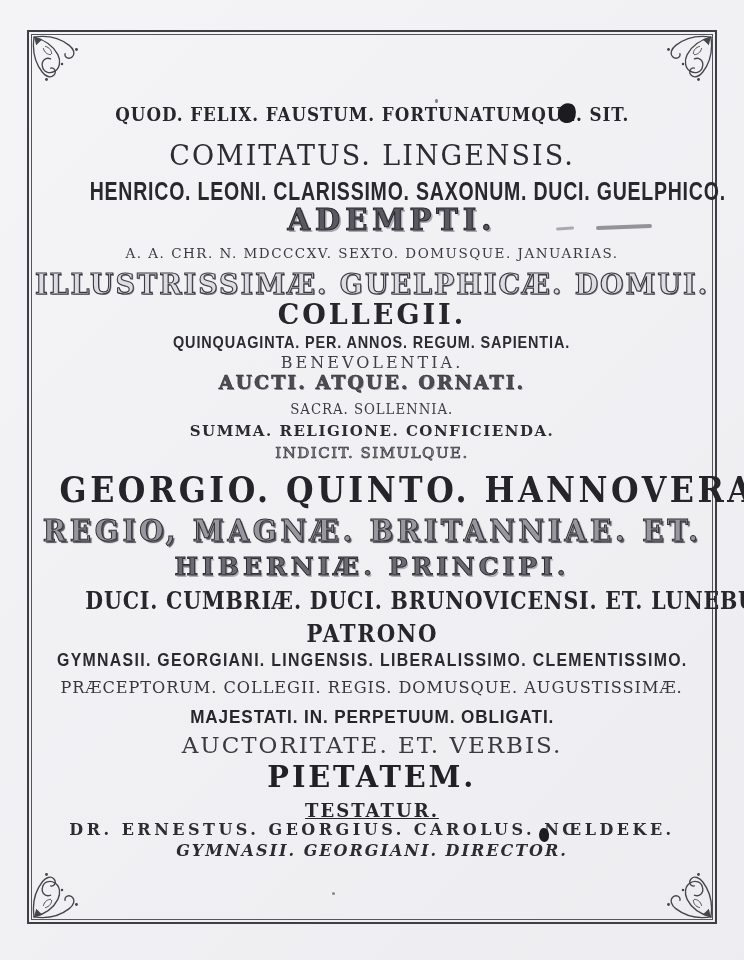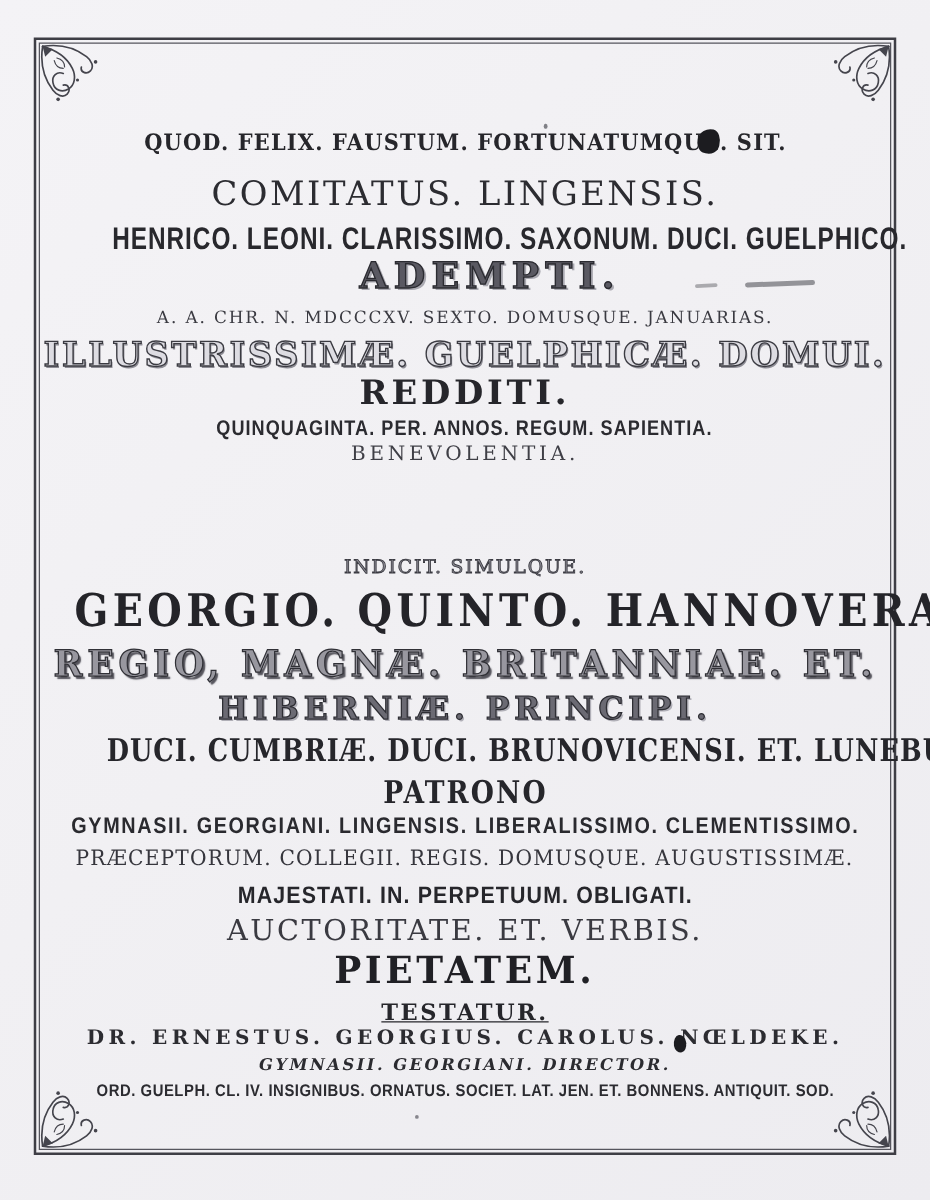--- a/index.html
+++ b/index.html
@@ -57,21 +57,21 @@
   .t18{font-weight:bold;font-size:25px;letter-spacing:2px;transform:scaleX(.85);color:#26262b;}
   .t19{font-family:"Liberation Sans",sans-serif;font-weight:bold;font-size:18px;
       letter-spacing:1.5px;transform:scaleX(.88);color:#2a2a2f;}
   .t20{font-size:17px;letter-spacing:1px;transform:scaleX(.95);color:#36363d;}
   .t21{font-family:"Liberation Sans",sans-serif;font-weight:bold;font-size:19px;
       letter-spacing:1px;transform:scaleX(.9);color:#26262b;}
   .t22{font-size:23px;letter-spacing:2px;color:#3a3a41;}
   .t23{font-weight:bold;font-size:30px;letter-spacing:3px;transform:scaleX(.96);color:#202025;}
   .t24{font-weight:bold;font-size:18px;letter-spacing:2px;color:#26262b;text-decoration:underline;}
   .t25{font-weight:bold;font-size:16px;letter-spacing:3.5px;color:#2c2c31;}
-  .t26{font-weight:bold;font-style:italic;font-size:13px;letter-spacing:2px;color:#2b2b30;text-align:right;}
+  .t26{font-weight:bold;font-style:italic;font-size:16px;letter-spacing:2px;color:#2b2b30;text-align:right;}
   .t27{font-family:"Liberation Sans",sans-serif;font-weight:bold;font-size:13.5px;
       letter-spacing:.5px;transform:scaleX(.88);color:#2b2b30;}
 
   
   .blot{position:absolute;background:#1c1c20;}
   .blot-title{left:558px;top:103px;width:18px;height:20px;
       border-radius:62% 45% 55% 48%/55% 60% 42% 52%;transform:rotate(14deg);}
   .blot-name{left:539px;top:828px;width:10px;height:14px;
       border-radius:55% 50% 48% 60%/62% 48% 58% 45%;transform:rotate(-8deg);}
   .pencil{position:absolute;background:#55555c;border-radius:2px;}
@@ -127,38 +127,40 @@
         <use href="#flourish"></use>
       </svg>
     </div>
 
   <div class="line l1"><span class="t1">QUOD. FELIX. FAUSTUM. FORTUNATUMQUE. SIT.</span></div>
   <div class="line l2"><span class="t2">COMITATUS. LINGENSIS.</span></div>
   <div class="line l3"><span class="t3">HENRICO. LEONI. CLARISSIMO. SAXONUM. DUCI. GUELPHICO.</span></div>
   <div class="line l4"><span class="t4">ADEMPTI.</span></div>
   <div class="line l5"><span class="t5">A. A. CHR. N. MDCCCXV. SEXTO. DOMUSQUE. JANUARIAS.</span></div>
   <div class="line l6"><span class="t6">ILLUSTRISSIMÆ. GUELPHICÆ. DOMUI.</span></div>
-  <div class="line l7"><span class="t7">REDDITI.</span></div>
+  <div class="line l7"><span class="t7">COLLEGII.</span></div>
   <div class="line l8"><span class="t8">QUINQUAGINTA. PER. ANNOS. REGUM. SAPIENTIA.</span></div>
   <div class="line l9"><span class="t9">BENEVOLENTIA.</span></div>
+  <div class="line l10"><span class="t10">AUCTI. ATQUE. ORNATI.</span></div>
+  <div class="line l11"><span class="t11">SACRA. SOLLENNIA.</span></div>
+  <div class="line l12"><span class="t12">SUMMA. RELIGIONE. CONFICIENDA.</span></div>
   <div class="line l13"><span class="t13">INDICIT. SIMULQUE.</span></div>
   <div class="line l14"><span class="t14">GEORGIO. QUINTO. HANNOVERAE. REGI.</span></div>
   <div class="line l15"><span class="t15">REGIO, MAGNÆ. BRITANNIAE. ET.</span></div>
   <div class="line l16"><span class="t16">HIBERNIÆ. PRINCIPI.</span></div>
   <div class="line l17"><span class="t17">DUCI. CUMBRIÆ. DUCI. BRUNOVICENSI. ET. LUNEBURGENSI.</span></div>
   <div class="line l18"><span class="t18">PATRONO</span></div>
   <div class="line l19"><span class="t19">GYMNASII. GEORGIANI. LINGENSIS. LIBERALISSIMO. CLEMENTISSIMO.</span></div>
   <div class="line l20"><span class="t20">PRÆCEPTORUM. COLLEGII. REGIS. DOMUSQUE. AUGUSTISSIMÆ.</span></div>
   <div class="line l21"><span class="t21">MAJESTATI. IN. PERPETUUM. OBLIGATI.</span></div>
   <div class="line l22"><span class="t22">AUCTORITATE. ET. VERBIS.</span></div>
   <div class="line l23"><span class="t23">PIETATEM.</span></div>
   <div class="line l24"><span class="t24">TESTATUR.</span></div>
   <div class="line l25"><span class="t25">DR. ERNESTUS. GEORGIUS. CAROLUS. NŒLDEKE.</span></div>
   <div class="line l26"><span class="t26">GYMNASII. GEORGIANI. DIRECTOR.</span></div>
-  <div class="line l27"><span class="t27">ORD. GUELPH. CL. IV. INSIGNIBUS. ORNATUS. SOCIET. LAT. JEN. ET. BONNENS. ANTIQUIT. SOD.</span></div>
 
   <div class="blot blot-title"></div>
   <div class="blot blot-name"></div>
   <div class="pencil pencil-short"></div>
   <div class="pencil pencil-long"></div>
   <div class="speck speck-a"></div>
   <div class="speck speck-b"></div>
 
 </div>
 

